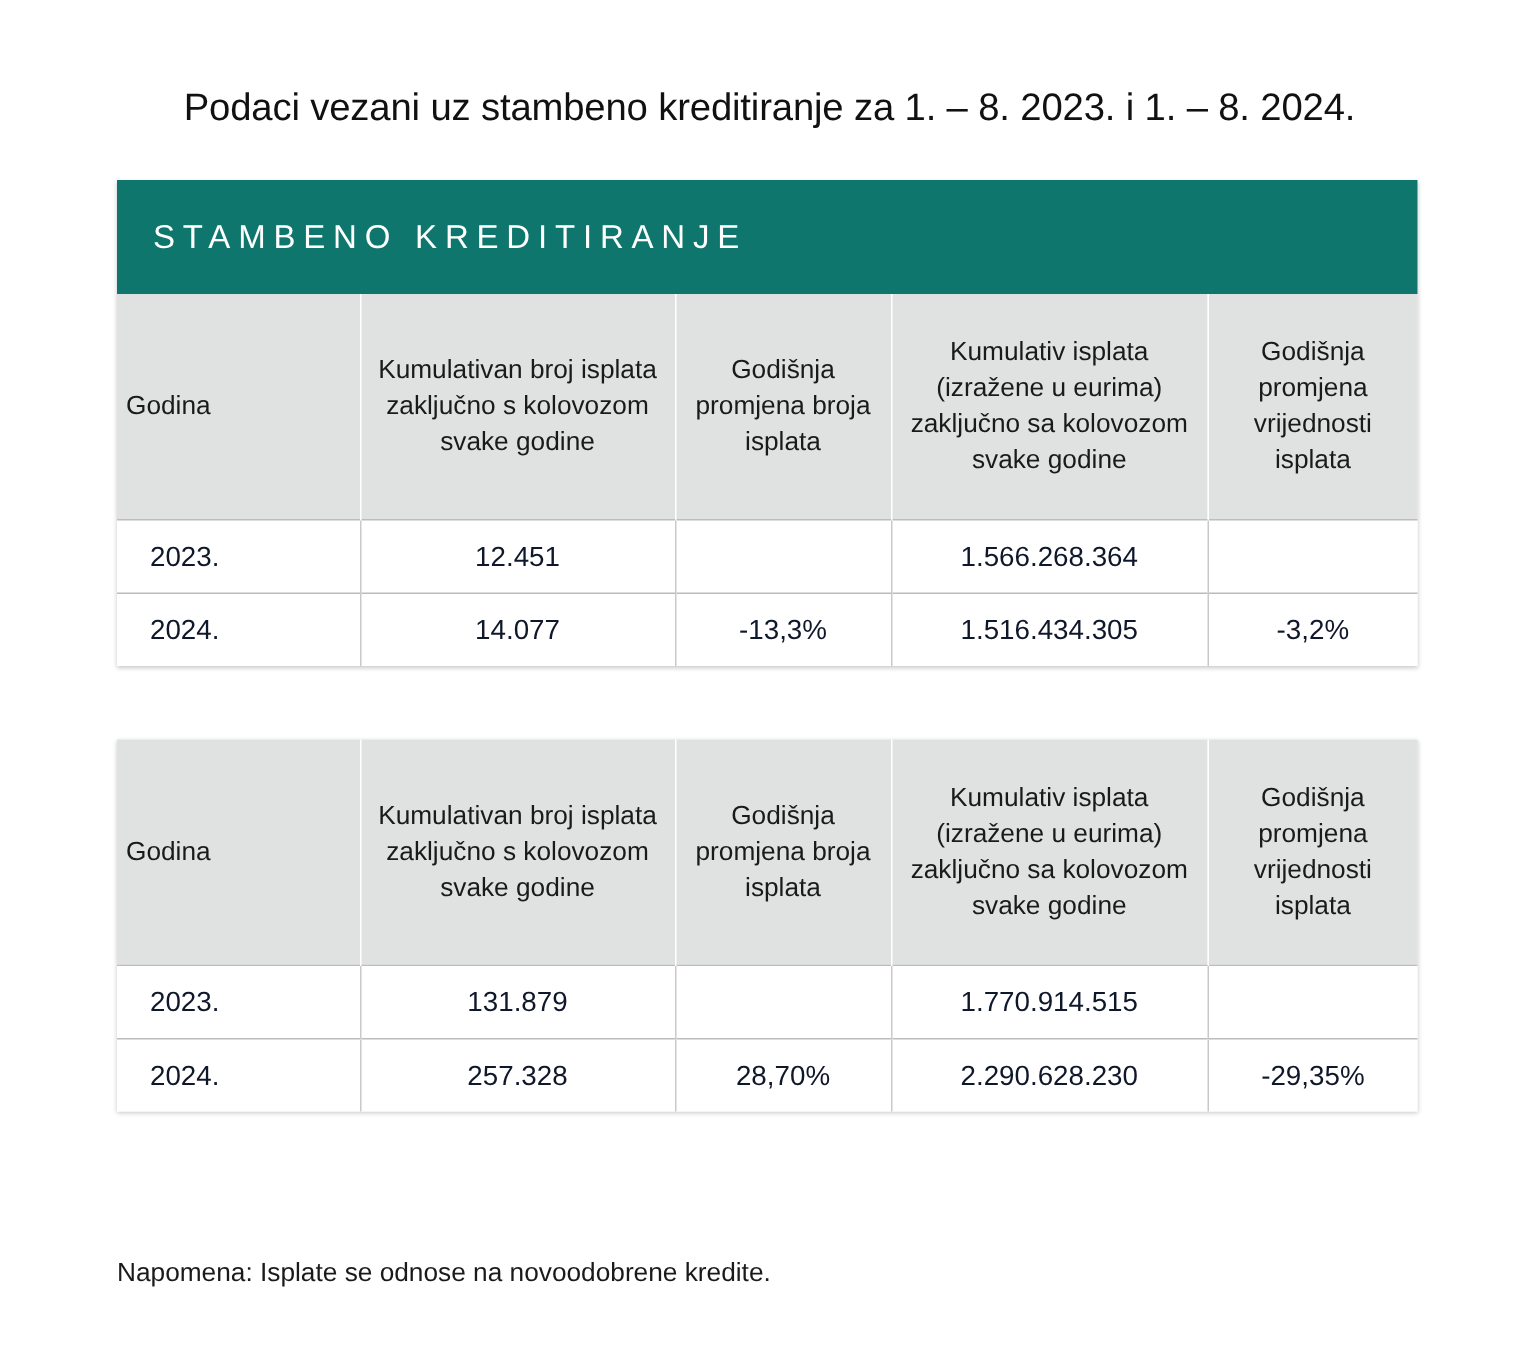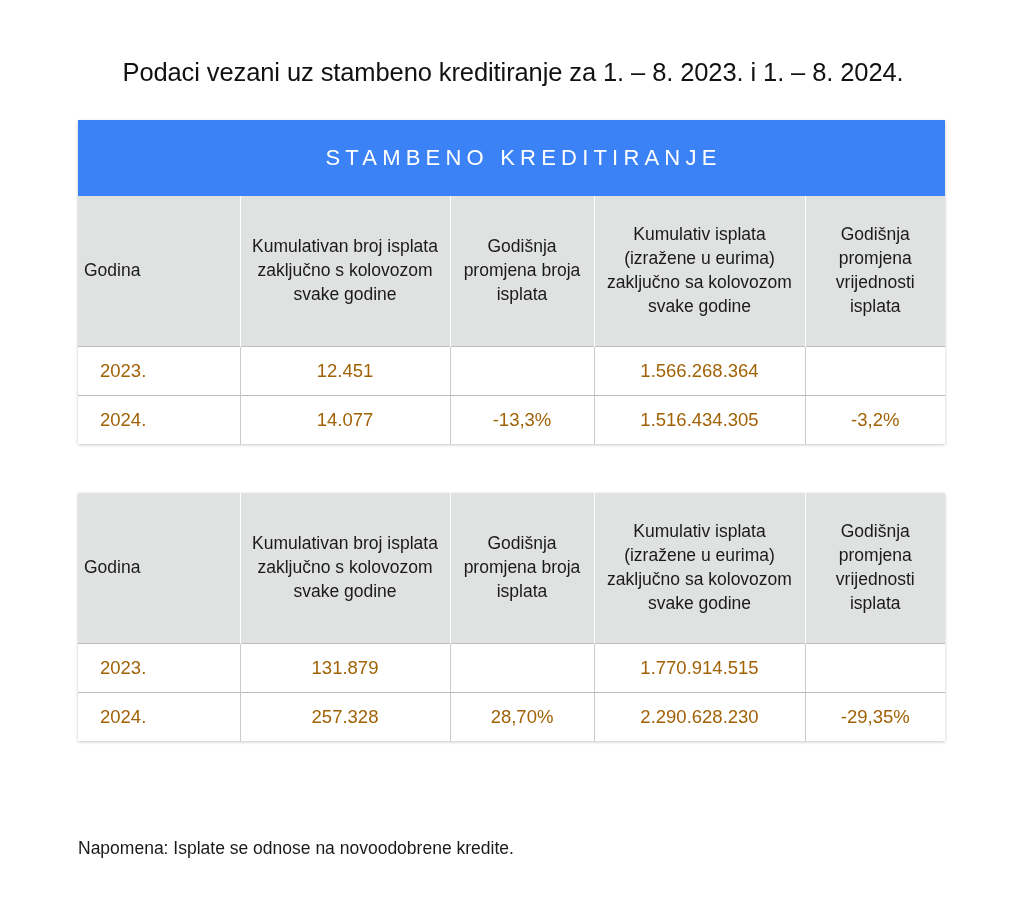--- a/index.html
+++ b/index.html
@@ -38,27 +38,26 @@
 
   .table-block {
     position: absolute;
     left: 78px;
     width: 867px;
     background: #ffffff;
     box-shadow: 0 1px 3px rgba(0,0,0,0.22);
   }
 
   .band {
-    background: #3b82f6;
+    background: #0f766e;
     height: 76px;
     display: flex;
     align-items: center;
     padding-left: 24px;
     box-sizing: border-box;
-    justify-content: center;
   }
   .band-title {
     color: #ffffff;
     font-size: 22px;
     font-weight: 300;
     letter-spacing: 5.2px;
     white-space: nowrap;
   }
 
   table.data {
@@ -87,21 +86,21 @@
   }
   table.data thead th.year-head {
     text-align: left;
     padding-left: 6px;
   }
   table.data thead th:last-child { border-right: none; }
 
   table.data tbody td {
     height: 49px;
     font-size: 18.5px;
-    color: #a16207;
+    color: #0f172a;
     text-align: center;
     border-right: 1px solid #c9c9c9;
     border-top: 1px solid #bcbcbc;
     padding: 0 8px;
     box-sizing: border-box;
     background: #ffffff;
   }
   table.data tbody td.year-cell {
     text-align: left;
     padding-left: 22px;

